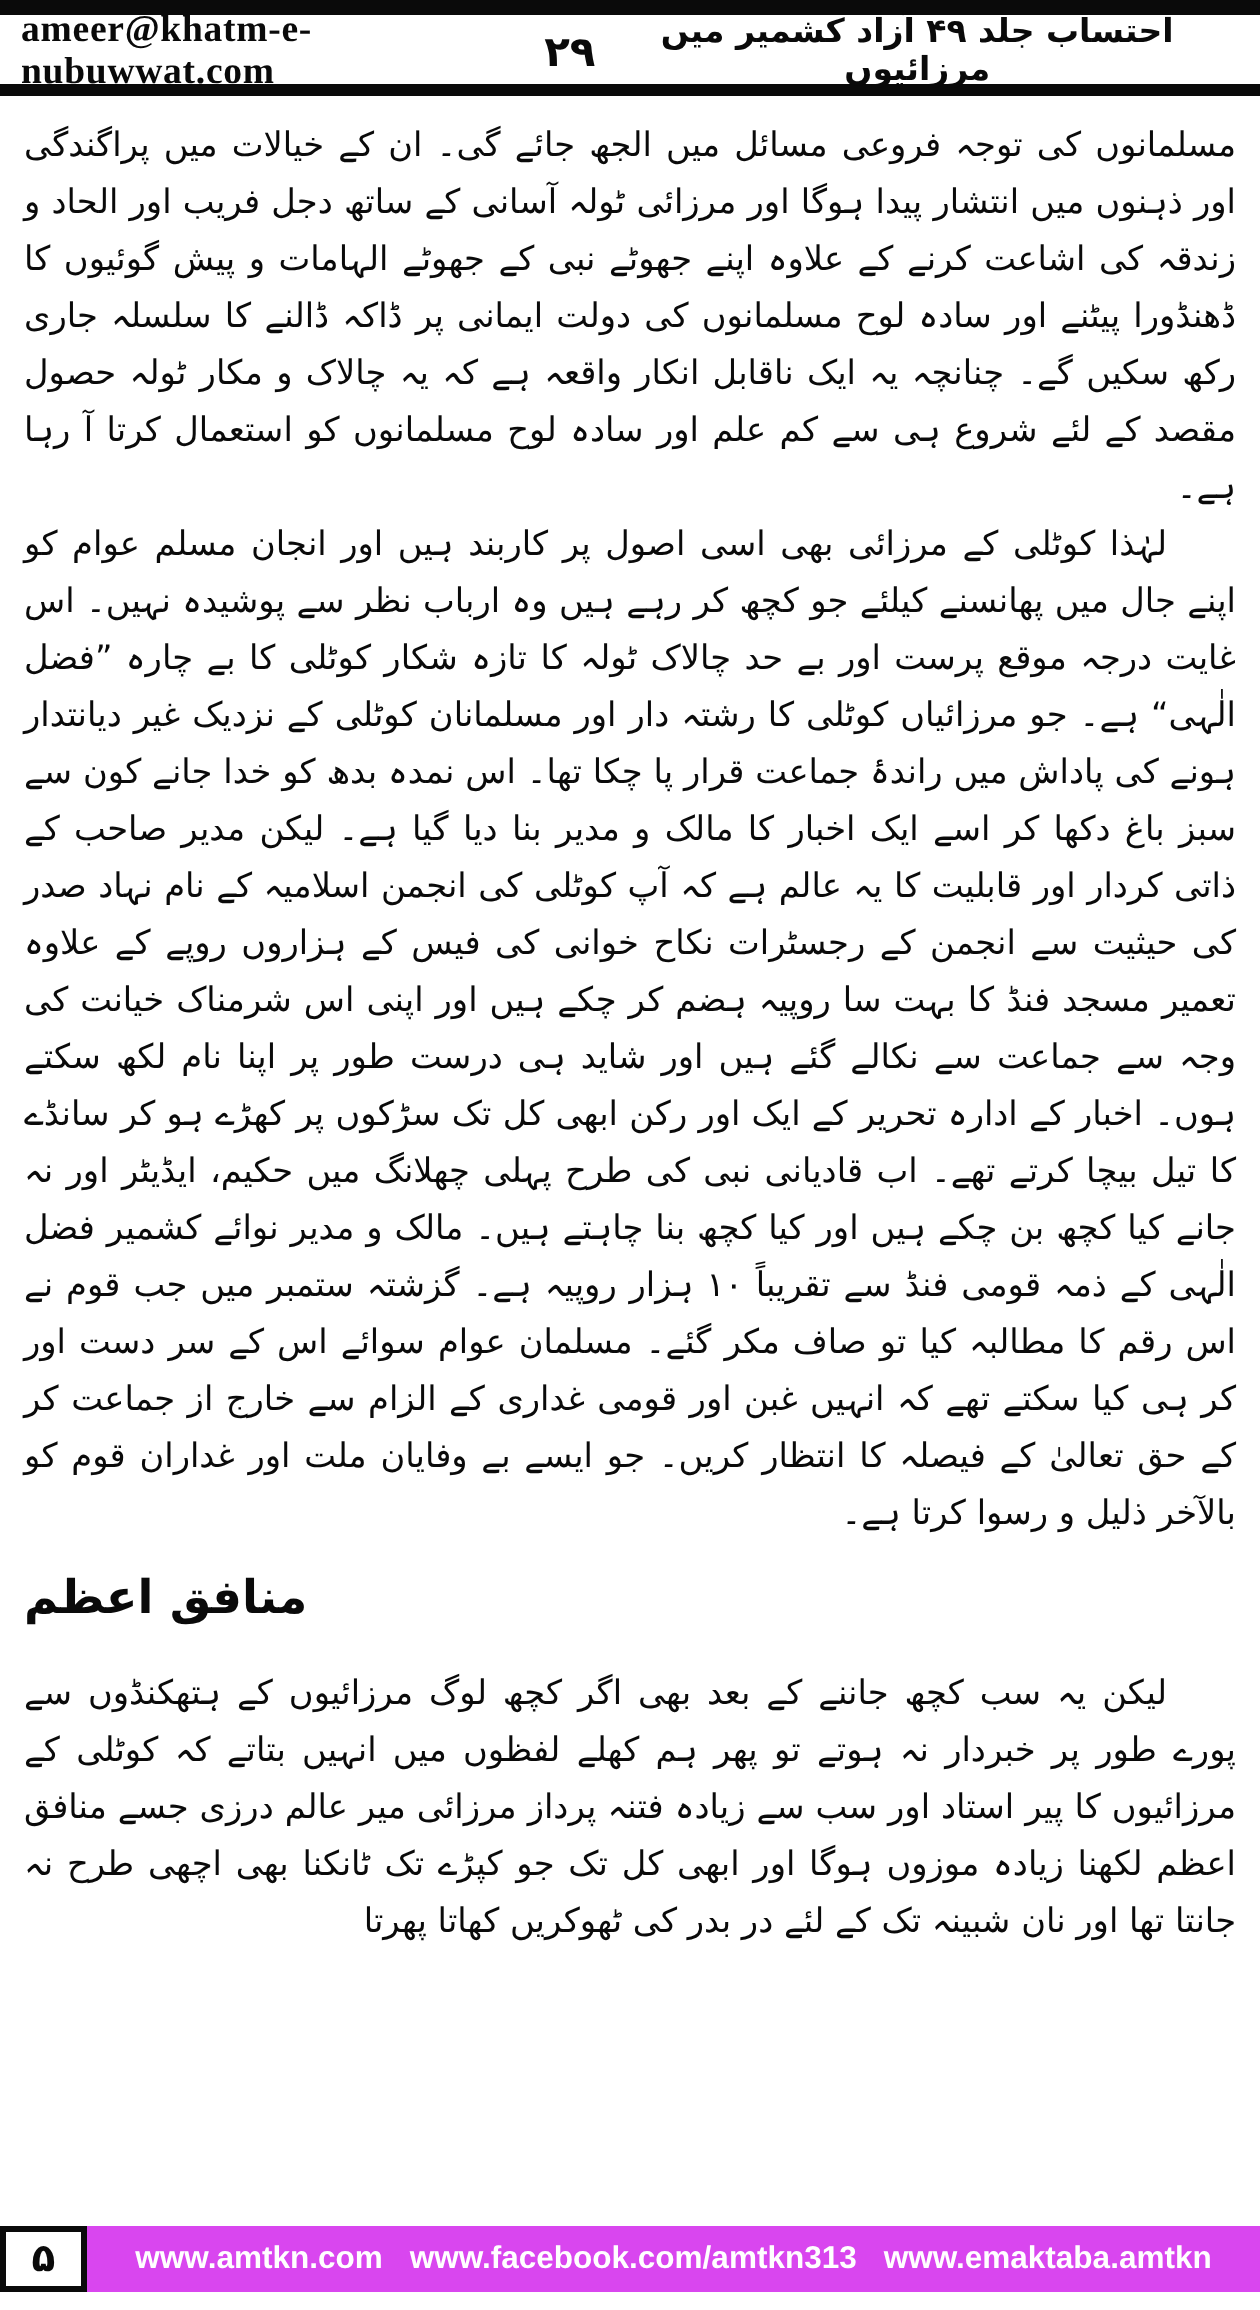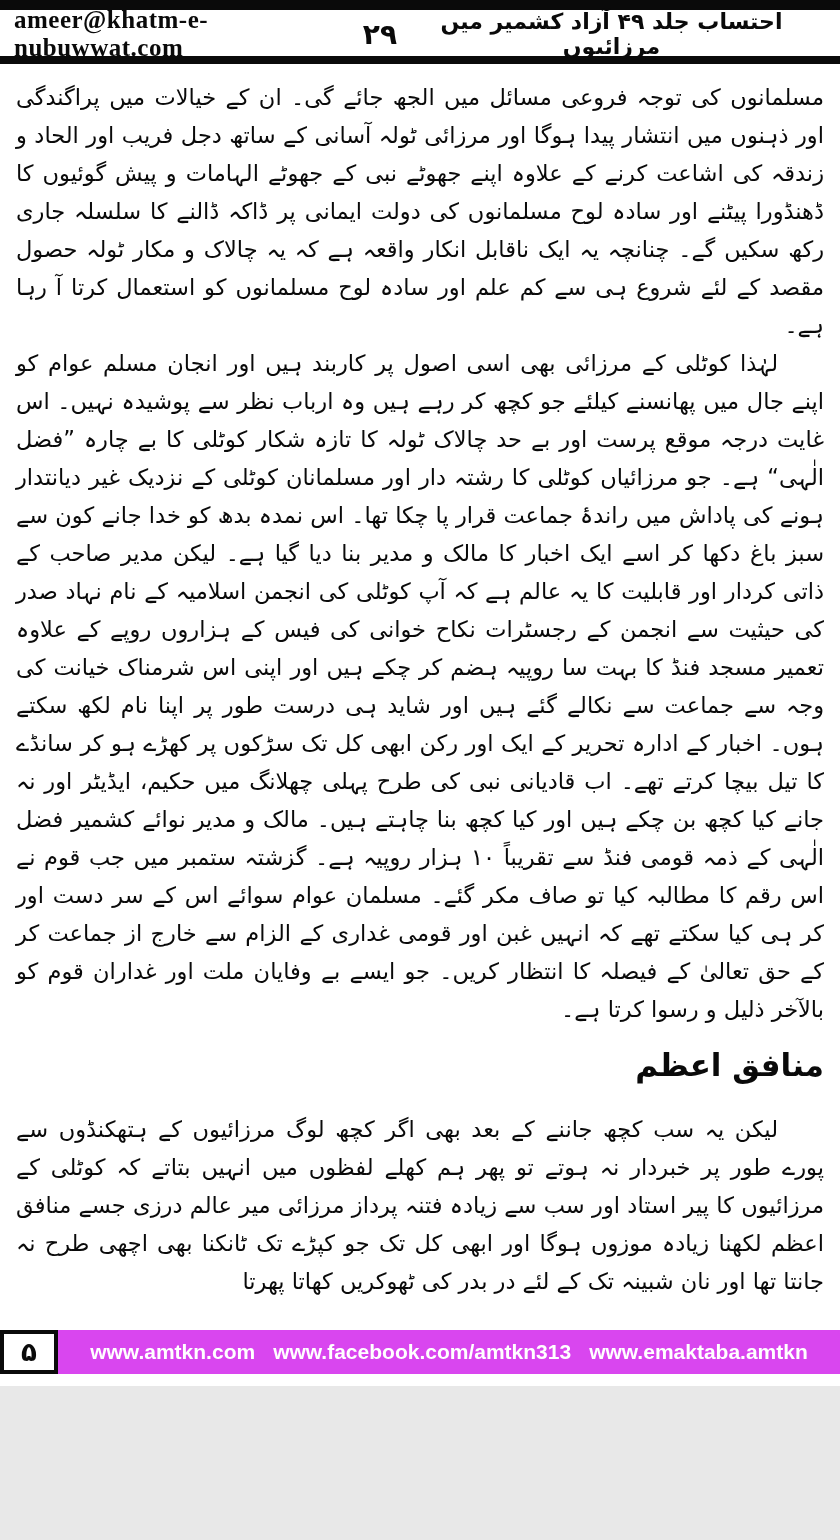--- a/index.html
+++ b/index.html
@@ -1,20 +1,20 @@
 <!DOCTYPE html>
 <html lang="ur"><head>
 <meta charset="utf-8">
 <style>
   * { margin: 0; padding: 0; box-sizing: border-box; }
   html, body { background: #e8e8e8; }
   .page {
     position: relative;
     width: 840px;
-    height: 1386px;
+    height: 1540px;
     margin: 0 auto;
     background: #ffffff;
     color: #0a0a0a;
     font-family: "DejaVu Sans", sans-serif;
     overflow: hidden;
   }
   .top-strip {
     width: 100%;
     height: 10px;
     background: #0a0a0a;
@@ -55,21 +55,21 @@
     font-size: 22.5px;
     line-height: 38px;
     text-align: justify;
   }
   .body-text p { text-align: justify; }
   .body-text p.indent { text-indent: 46px; }
   .section-heading {
     direction: rtl;
     font-size: 31px;
     font-weight: bold;
-    text-align: right;
+    text-align: left;
     padding: 10px 16px 4px 16px;
     line-height: 54px;
   }
   .page-footer {
     position: absolute;
     left: 0;
     right: 0;
     bottom: 12px;
     height: 44px;
     display: flex;

